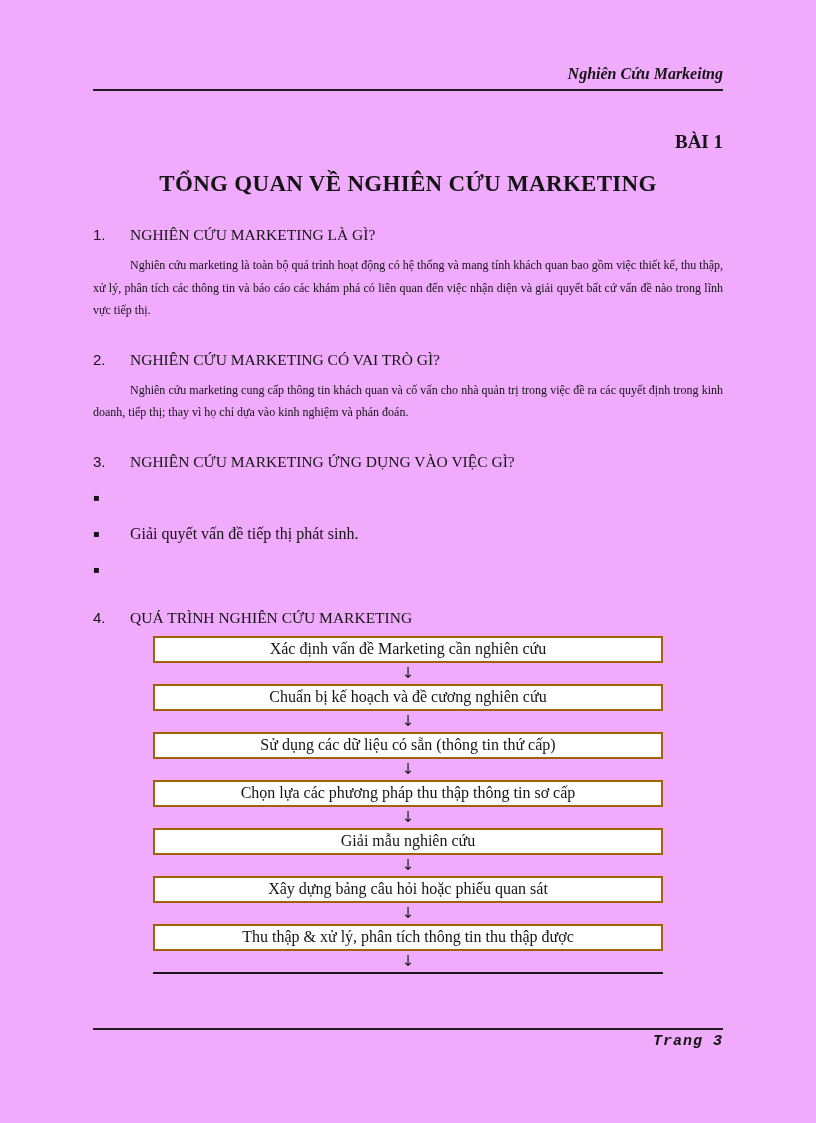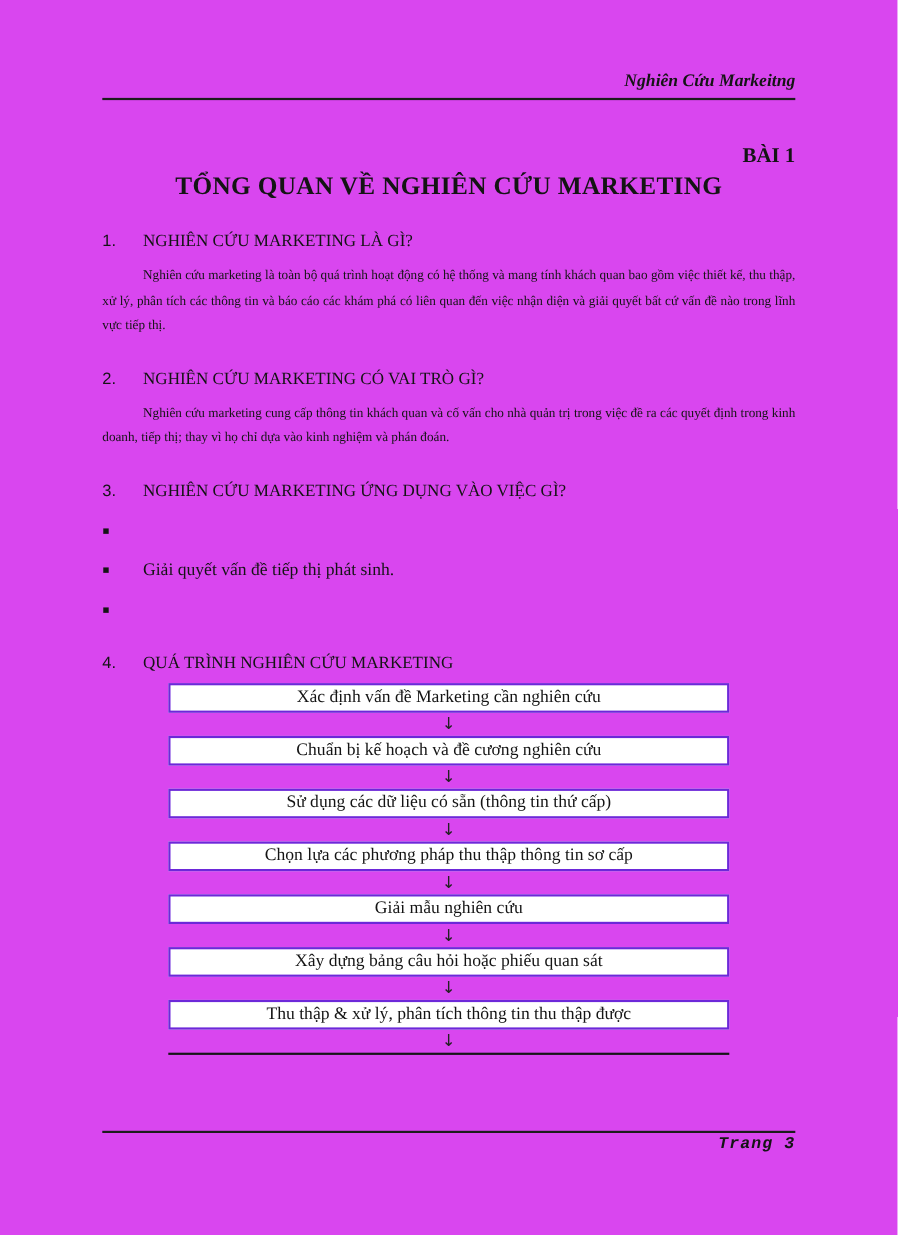--- a/index.html
+++ b/index.html
@@ -3,54 +3,54 @@
 <meta charset="utf-8">
 <style>
   * { margin:0; padding:0; box-sizing:border-box; }
   html,body { background:#ffffff; }
   body {
     width:816px; height:1123px;
     font-family:"Liberation Serif","DejaVu Serif",serif;
     color:#141414;
     overflow:hidden;
   }
-  .page { position:relative; width:816px; height:1123px; padding:64px 93px 0 93px; background:#d946ef; }
+  .page { position:relative; width:816px; height:1123px; padding:64px 93px 0 93px; background:#f0abfc; }
 
   
   .header {
     text-align:right;
     font-weight:bold; font-style:italic;
     font-size:16px; line-height:20px;
     padding-bottom:5px;
     border-bottom:2px solid #1c1c1c;
   }
 
   
   .lesson-number { margin-top:40px; text-align:right; font-weight:bold; font-size:19px; }
-  .doc-title { margin-top:3px; text-align:center; font-weight:bold; font-size:23px; letter-spacing:0.3px; }
+  .doc-title { margin-top:18px; text-align:center; font-weight:bold; font-size:23px; letter-spacing:0.3px; }
 
   
   .section-heading { margin-top:27px; display:flex; font-size:15.5px; line-height:21px; }
   .section-num { font-family:"Liberation Sans","DejaVu Sans",sans-serif; font-size:15px; width:37px; flex:0 0 37px; }
   .para {
     margin-top:9px;
     font-size:12px; line-height:22.5px;
     text-align:justify; text-indent:37px;
   }
   .bullet-item { margin-top:15px; display:flex; font-size:16px; line-height:21px; }
   .bullet-glyph {
     width:37px; flex:0 0 37px;
     font-family:"DejaVu Sans",sans-serif;
     font-size:10px; line-height:21px;
   }
 
   
   .flowchart { margin:8px auto 0 auto; width:510px; }
   .flow-box {
-    border:2px solid #6d28d9;
+    border:2px solid #a16207;
     background:#fff;
     text-align:center;
     font-size:16px; line-height:22px;
     padding:0 4px 1px 4px;
   }
   .flow-arrow {
     text-align:center;
     height:21px; line-height:20px;
     font-family:"DejaVu Sans",sans-serif;
     font-size:15px; color:#222;

